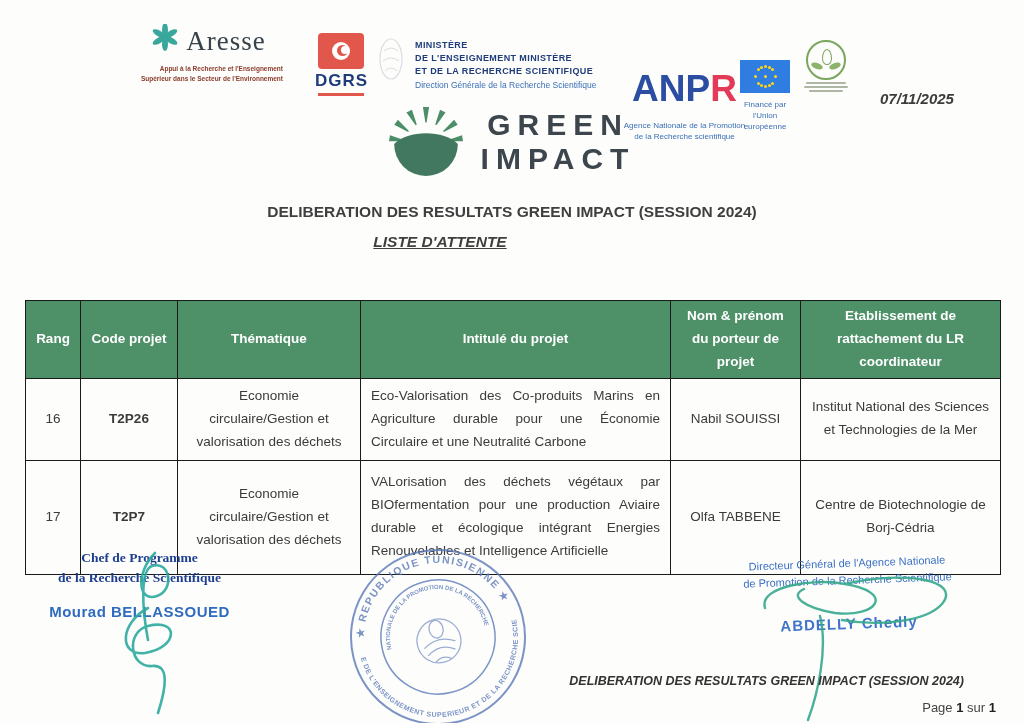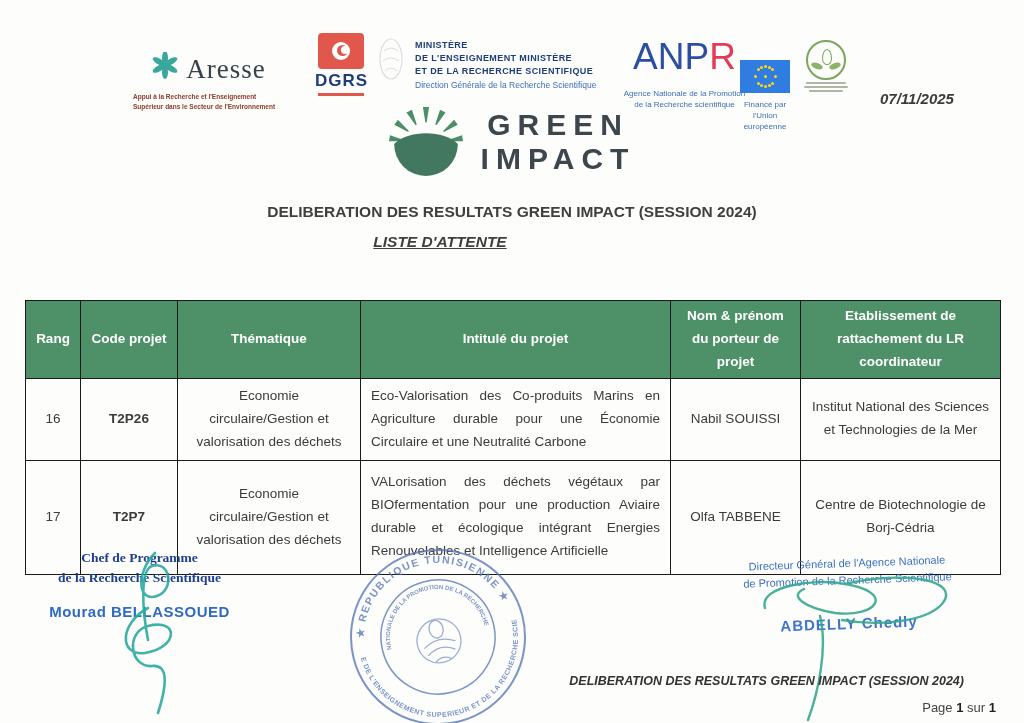--- a/index.html
+++ b/index.html
@@ -1,41 +1,41 @@
 <!DOCTYPE html>
 <html><head>
 <meta charset="utf-8">
 <style>
   html,body{margin:0;padding:0;background:#ffffff;}
   .page{position:relative;width:1024px;height:723px;background:#fdfdfc;overflow:hidden;
         font-family:"Liberation Sans",sans-serif;color:#3b3b3b;}
 
   
   .logo{position:absolute;}
-  .aresse{left:133px;top:52px;width:150px;text-align:left;}
+  .aresse{left:133px;top:24px;width:150px;text-align:right;}
   .aresse-row{display:flex;align-items:center;justify-content:center;gap:6px;}
   .aresse-name{font-family:"Liberation Serif",serif;font-size:27px;color:#37424a;letter-spacing:1px;}
   .aresse-cap{margin-top:6px;font-size:6.5px;line-height:1.5;color:#8a3b2a;font-weight:bold;}
 
   .dgrs{left:315px;top:33px;display:flex;align-items:flex-start;gap:10px;}
   .dgrs-left{width:52px;text-align:center;}
   .dgrs-flag{width:46px;height:36px;background:#e2574c;border-radius:4px;margin:0 auto;position:relative;}
   .dgrs-flag .circ{position:absolute;left:14px;top:9px;width:18px;height:18px;background:#fff;border-radius:50%;}
   .dgrs-flag .cres{position:absolute;left:19px;top:12px;width:11px;height:11px;background:#e2574c;border-radius:50%;}
   .dgrs-flag .cres2{position:absolute;left:23px;top:13px;width:8px;height:8px;background:#fff;border-radius:50%;}
   .dgrs-acr{font-size:17px;font-weight:bold;color:#1f3c7a;letter-spacing:1px;margin-top:2px;}
   .dgrs-bar{height:3px;background:#e2574c;width:46px;margin:2px auto 0;}
   .ghost{opacity:.35;margin-top:2px;}
   .min-txt{padding-top:6px;}
   .min-l{font-size:9px;font-weight:bold;color:#1f3c7a;letter-spacing:.4px;line-height:1.45;}
   .min-sub{font-size:8.5px;color:#3b6fb5;margin-top:2px;}
 
   .anpr{left:592px;top:38px;width:185px;text-align:center;}
-  .anpr-word{font-size:37px;font-weight:normal;line-height:1;letter-spacing:0px;
-             font-stretch:condensed;}
+  .anpr-word{font-size:37px;font-weight:bold;line-height:1;letter-spacing:0px;
+             font-stretch:condensed;margin-top:32px;}
   .anpr-blue{color:#2b4ea2;} .anpr-red{color:#e23a57;}
   .anpr-cap{font-size:8px;color:#3b6fb5;line-height:1.4;margin-top:13px;}
 
   .eu{left:733px;top:60px;width:64px;text-align:center;}
   .eu-flag{width:50px;height:33px;background:#2f7de0;margin:0 auto;position:relative;}
   .eu-star{position:absolute;left:24px;top:15px;width:3px;height:3px;border-radius:50%;background:#ffd617;
      box-shadow:0 -10px #ffd617,0 10px #ffd617,10px 0 #ffd617,-10px 0 #ffd617,
                 7px -7px #ffd617,-7px -7px #ffd617,7px 7px #ffd617,-7px 7px #ffd617,
                 4px -9px #ffd617,-4px -9px #ffd617,4px 9px #ffd617,-4px 9px #ffd617;}
   .eu-cap{font-size:8px;color:#3b6fb5;line-height:1.4;margin-top:6px;}

